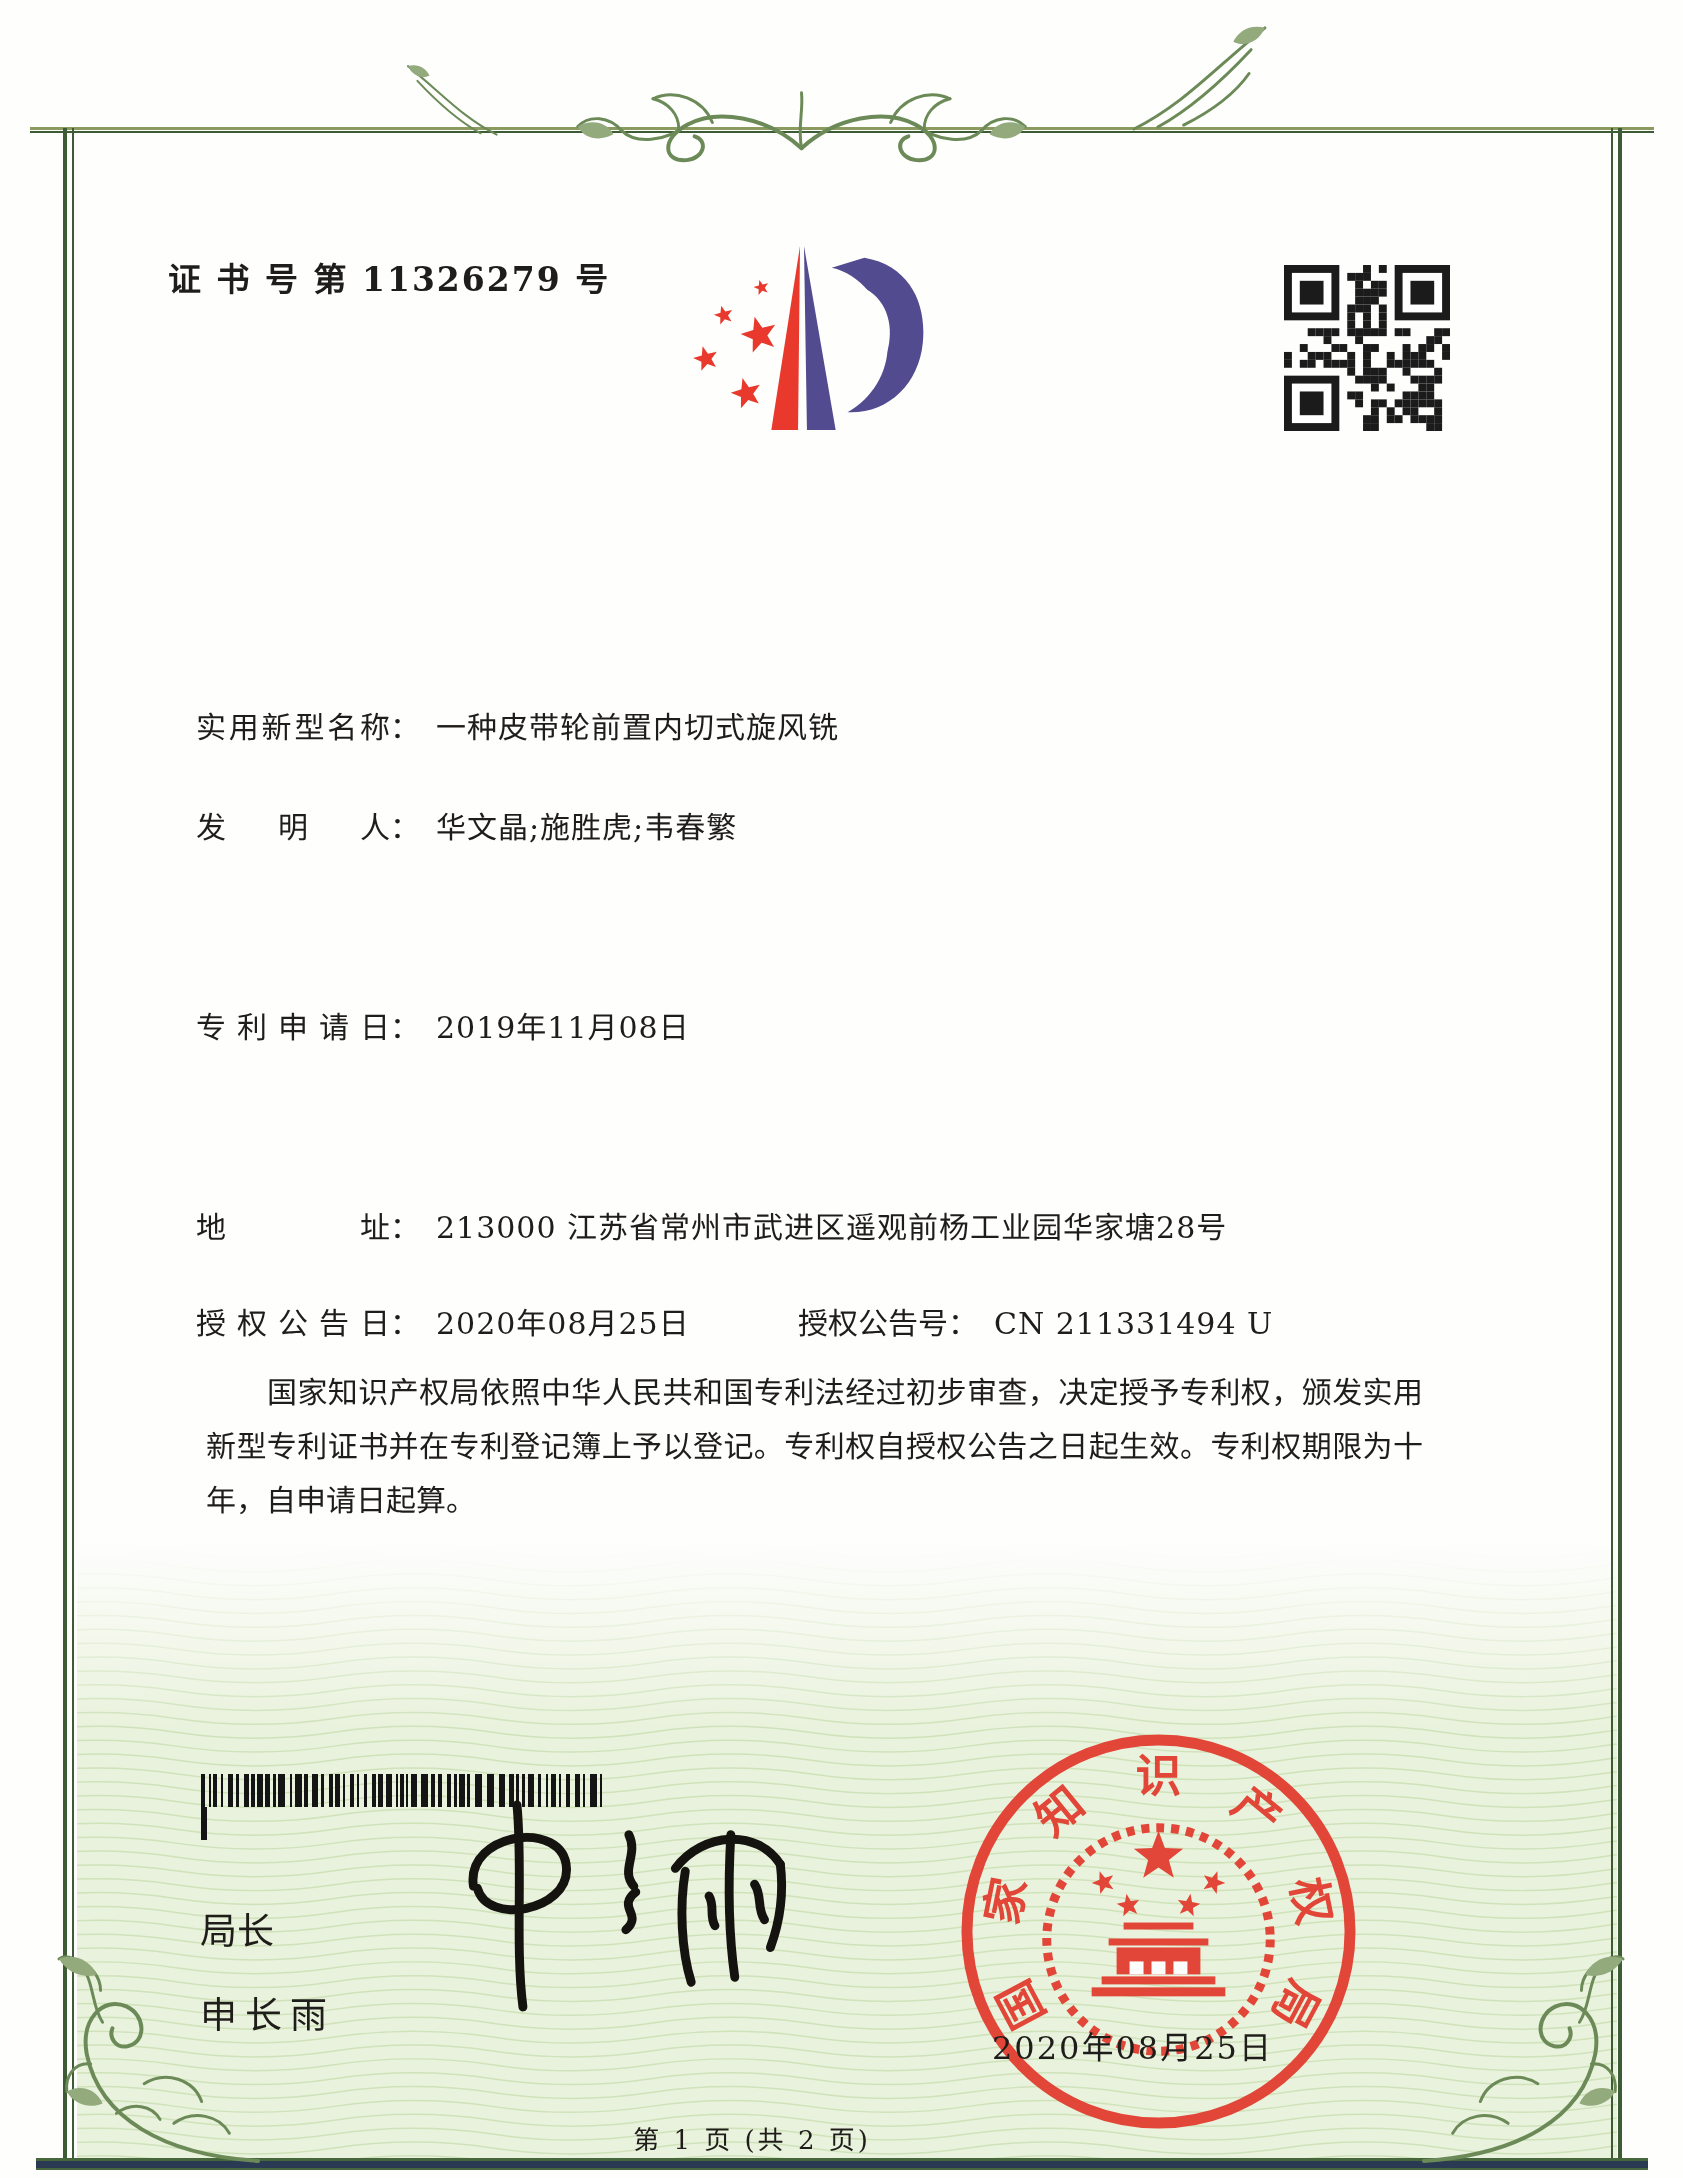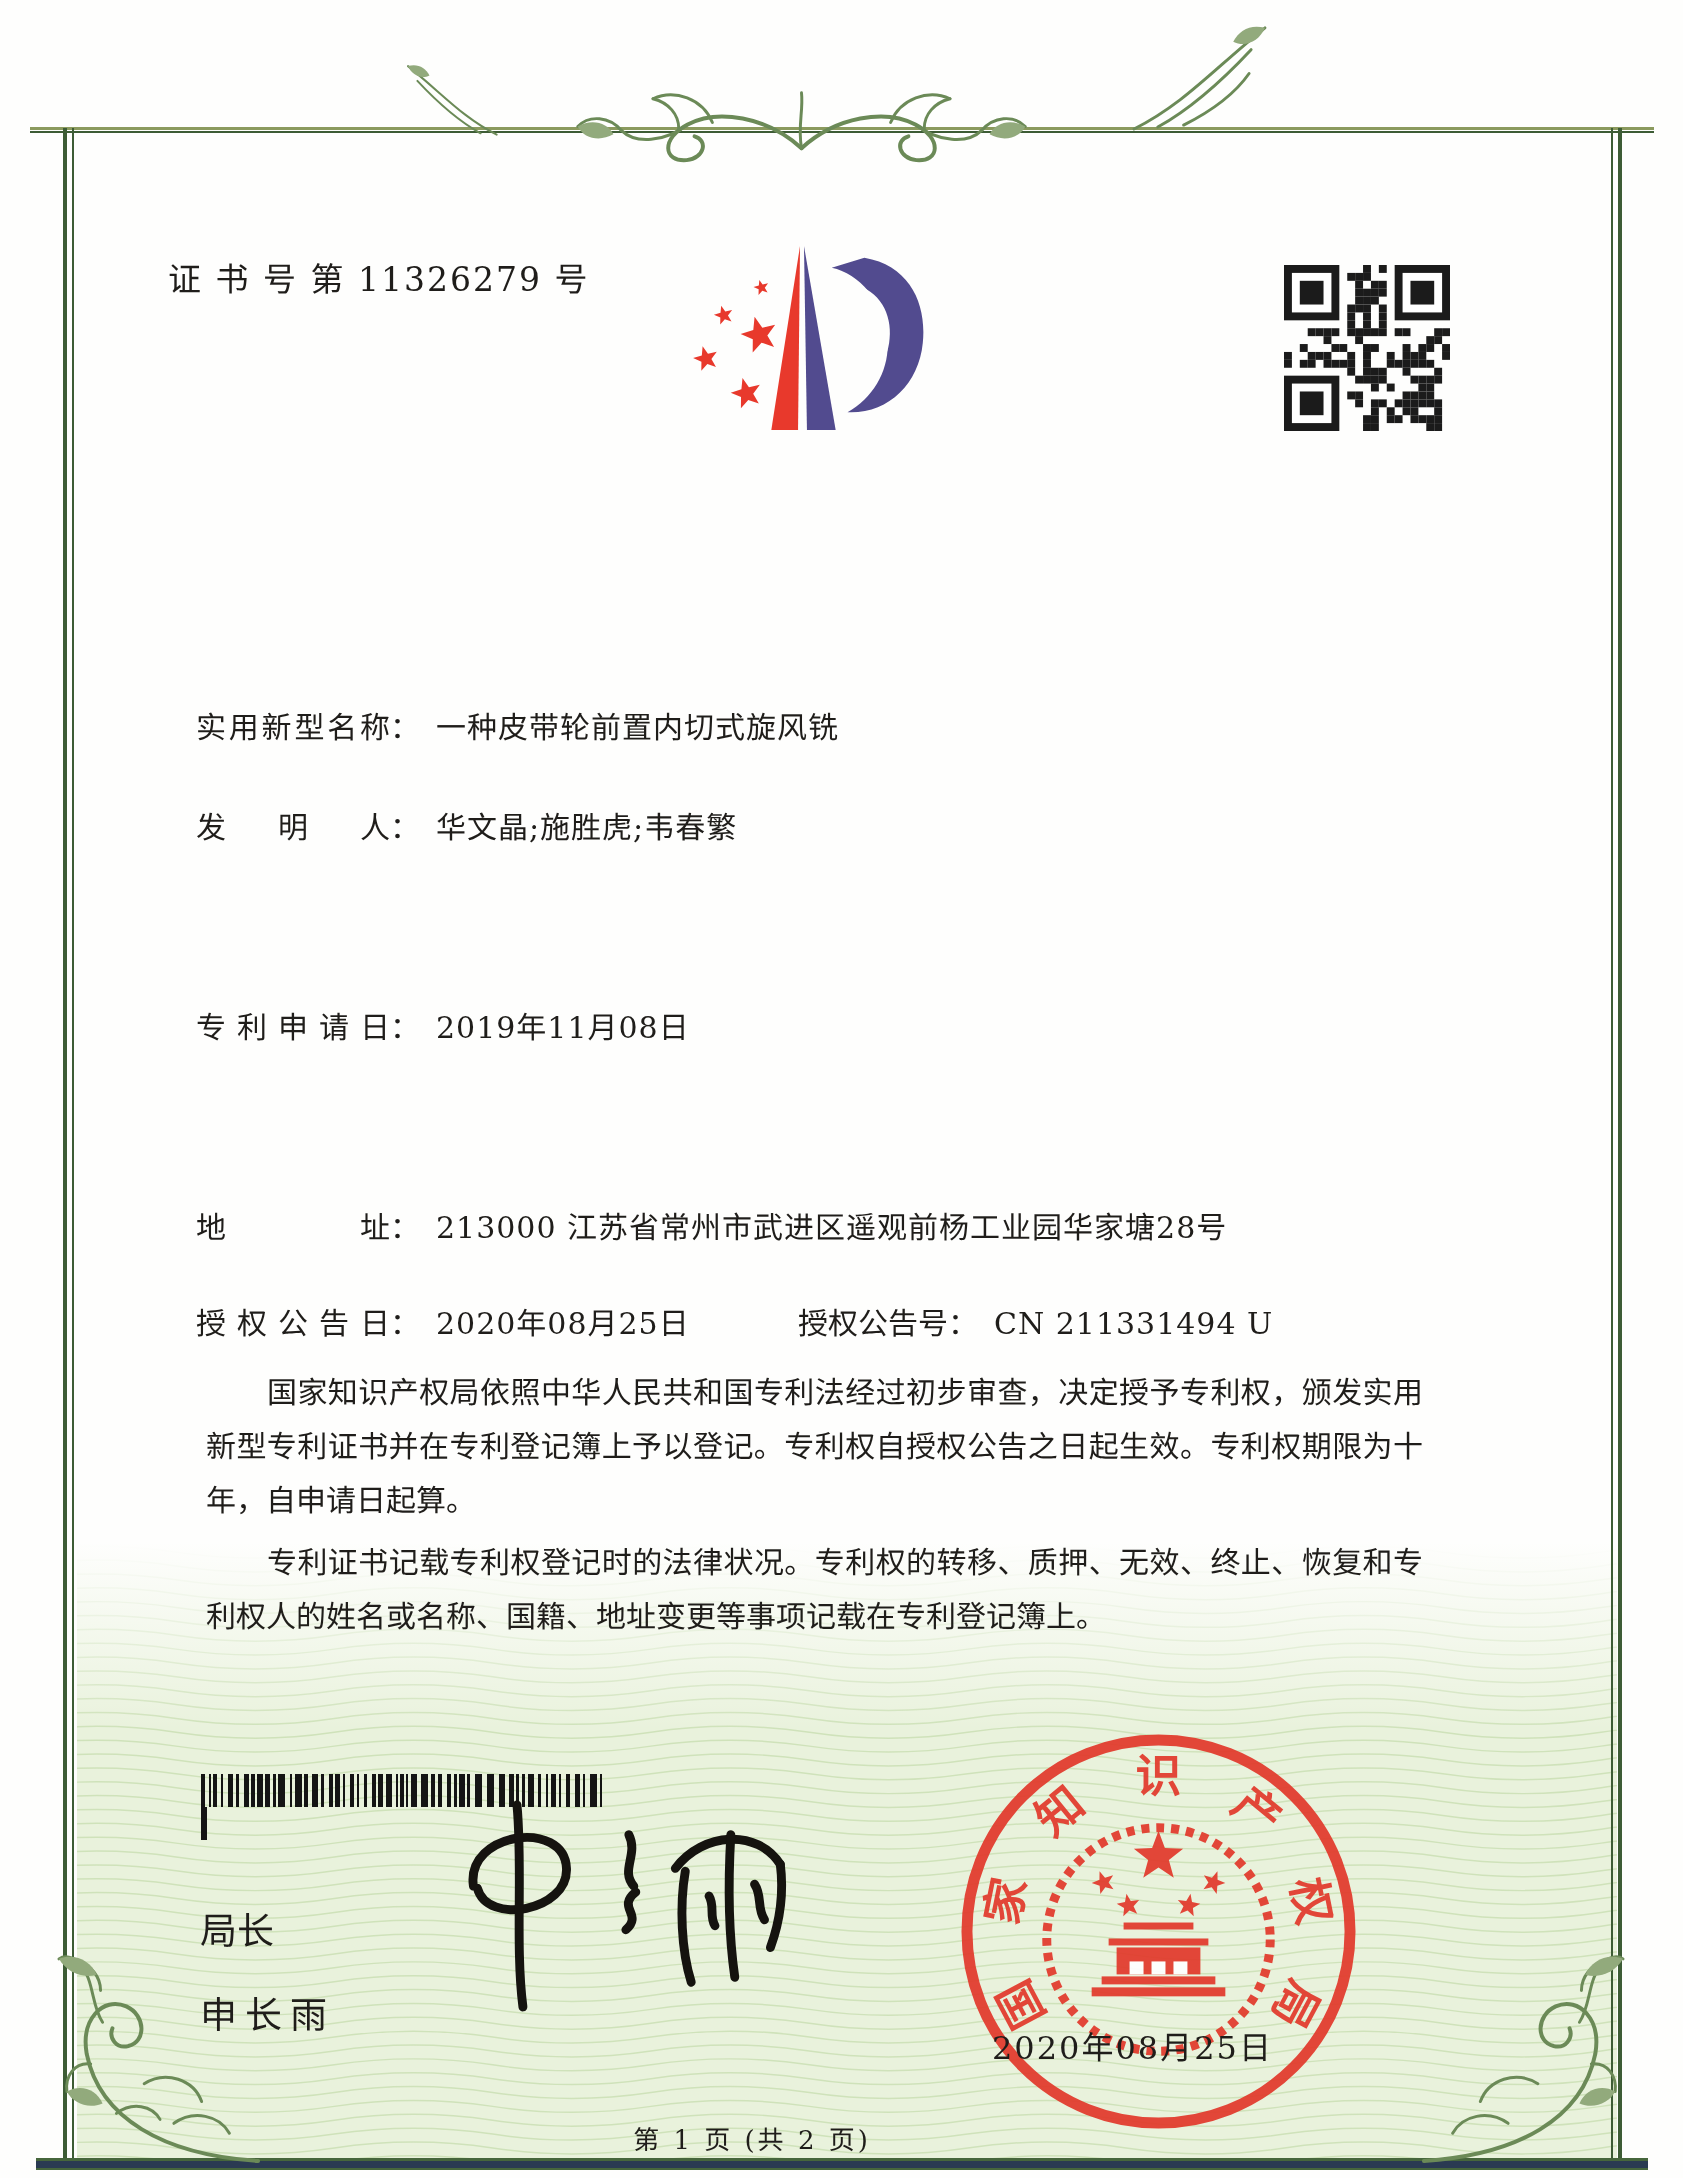--- a/index.html
+++ b/index.html
@@ -9,21 +9,21 @@
   
   #lower{left:77px;top:1542px;width:1540px;height:624px;background:#e9f2dc;z-index:0;}
   #lower .fade{position:absolute;left:0;top:0;right:0;height:188px;
         background:linear-gradient(to bottom,#fefefd 0%,rgba(254,254,253,0) 100%);}
   
   .vline,.hline{background:#3d5c35;z-index:2;}
   .olive{background:#8b9a5e;}
   #bottom-band{left:36px;top:2158px;width:1612px;height:7px;background:#2a3a52;
         border-top:3px solid #46663c;border-bottom:2px solid #46663c;z-index:2;}
   
-  #cert-no{left:168px;top:253px;font-size:33px;letter-spacing:2px;white-space:nowrap;z-index:3;}
+  #cert-no{left:168px;top:253px;font-size:33px;letter-spacing:2px;white-space:nowrap;z-index:3;font-weight:bold;}
   #title{left:0;top:507px;width:1556px;text-align:center;font-size:67px;font-weight:bold;
         letter-spacing:12px;white-space:nowrap;z-index:3;}
   .frow{position:absolute;left:196px;font-size:30px;white-space:nowrap;z-index:3;}
   .flabel{display:inline-block;width:194px;text-align:justify;text-align-last:justify;}
   .fval{margin-left:16px;letter-spacing:1px;}
   #grant-no-group{position:absolute;left:602px;top:0;}
   #body-text{left:198px;top:1358px;width:1233px;font-size:30px;line-height:54px;
         text-align:justify;z-index:3;}
   #body-text p{margin:8px;text-indent:61px;}
   #signer{left:200px;top:1901px;font-size:37px;z-index:3;
@@ -334,21 +334,20 @@
 
   <div class="frow" style="top:1299px;">
     <span class="flabel">授权公告日</span><span class="colon">：</span><span class="fval">2020年08月25日</span>
     <span id="grant-no-group">
       <span>授权公告号</span><span>：</span><span class="fval">CN 211331494 U</span>
     </span>
   </div>
 
   <div id="body-text" class="abs">
     <p>国家知识产权局依照中华人民共和国专利法经过初步审查，决定授予专利权，颁发实用新型专利证书并在专利登记簿上予以登记。专利权自授权公告之日起生效。专利权期限为十年，自申请日起算。</p>
-    <p>专利证书记载专利权登记时的法律状况。专利权的转移、质押、无效、终止、恢复和专利权人的姓名或名称、国籍、地址变更等事项记载在专利登记簿上。</p>
   </div>
 
   <div id="barcode" class="abs"><span style="width: 4px; margin-right: 4px;"></span><span style="width: 2px; margin-right: 2px;"></span><span style="width: 4px; margin-right: 4px;"></span><span style="width: 2px; margin-right: 5px;"></span><span style="width: 5px; margin-right: 3px;"></span><span style="width: 3px; margin-right: 5px;"></span><span style="width: 5px; margin-right: 2px;"></span><span style="width: 4px; margin-right: 2px;"></span><span style="width: 6px; margin-right: 2px;"></span><span style="width: 5px; margin-right: 3px;"></span><span style="width: 3px; margin-right: 2px;"></span><span style="width: 7px; margin-right: 5px;"></span><span style="width: 2px; margin-right: 3px;"></span><span style="width: 7px; margin-right: 2px;"></span><span style="width: 4px; margin-right: 4px;"></span><span style="width: 6px; margin-right: 3px;"></span><span style="width: 3px; margin-right: 5px;"></span><span style="width: 4px; margin-right: 2px;"></span><span style="width: 5px; margin-right: 3px;"></span><span style="width: 2px; margin-right: 5px;"></span><span style="width: 4px; margin-right: 3px;"></span><span style="width: 2px; margin-right: 5px;"></span><span style="width: 3px; margin-right: 5px;"></span><span style="width: 4px; margin-right: 2px;"></span><span style="width: 5px; margin-right: 3px;"></span><span style="width: 6px; margin-right: 4px;"></span><span style="width: 2px; margin-right: 2px;"></span><span style="width: 4px; margin-right: 2px;"></span><span style="width: 2px; margin-right: 3px;"></span><span style="width: 6px; margin-right: 4px;"></span><span style="width: 7px; margin-right: 3px;"></span><span style="width: 4px; margin-right: 3px;"></span><span style="width: 4px; margin-right: 5px;"></span><span style="width: 4px; margin-right: 3px;"></span><span style="width: 3px; margin-right: 2px;"></span><span style="width: 6px; margin-right: 2px;"></span><span style="width: 3px; margin-right: 5px;"></span><span style="width: 7px; margin-right: 5px;"></span><span style="width: 7px; margin-right: 5px;"></span><span style="width: 6px; margin-right: 4px;"></span><span style="width: 5px; margin-right: 2px;"></span><span style="width: 3px; margin-right: 3px;"></span><span style="width: 3px; margin-right: 3px;"></span><span style="width: 6px; margin-right: 4px;"></span><span style="width: 3px; margin-right: 5px;"></span><span style="width: 2px; margin-right: 3px;"></span><span style="width: 5px; margin-right: 3px;"></span><span style="width: 2px; margin-right: 5px;"></span><span style="width: 4px; margin-right: 5px;"></span><span style="width: 5px; margin-right: 3px;"></span><span style="width: 2px; margin-right: 5px;"></span><span style="width: 7px; margin-right: 3px;"></span><span style="width: 2px; margin-right: 2px;"></span><span style="width: 6px; margin-right: 4px;"></span></div>
 
   <div id="signer" class="abs">
     <span>局长</span>
     <span class="name">申长雨</span>
   </div>
 
   <svg id="sig-svg" class="abs" width="396" height="248" viewBox="0 0 400 250">

